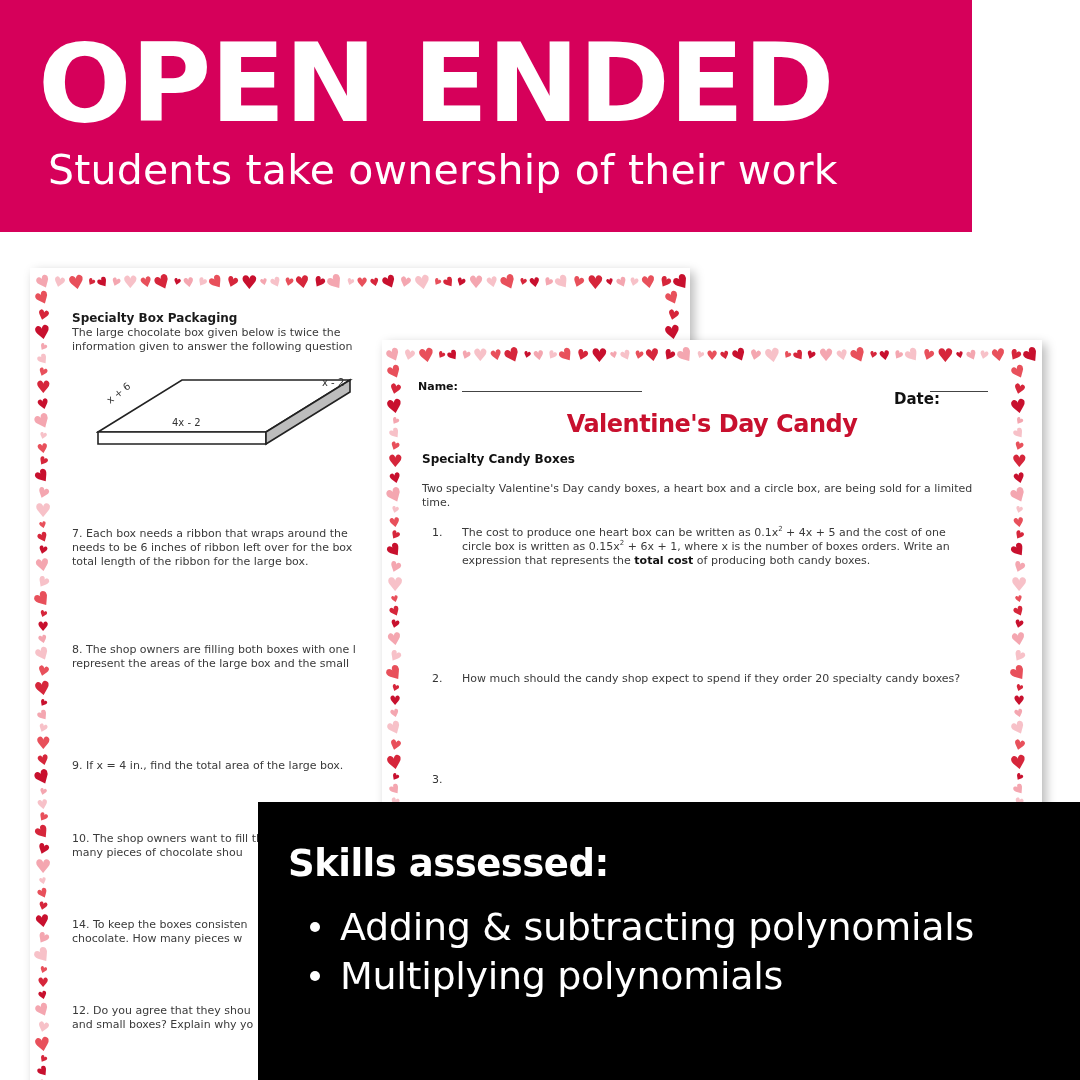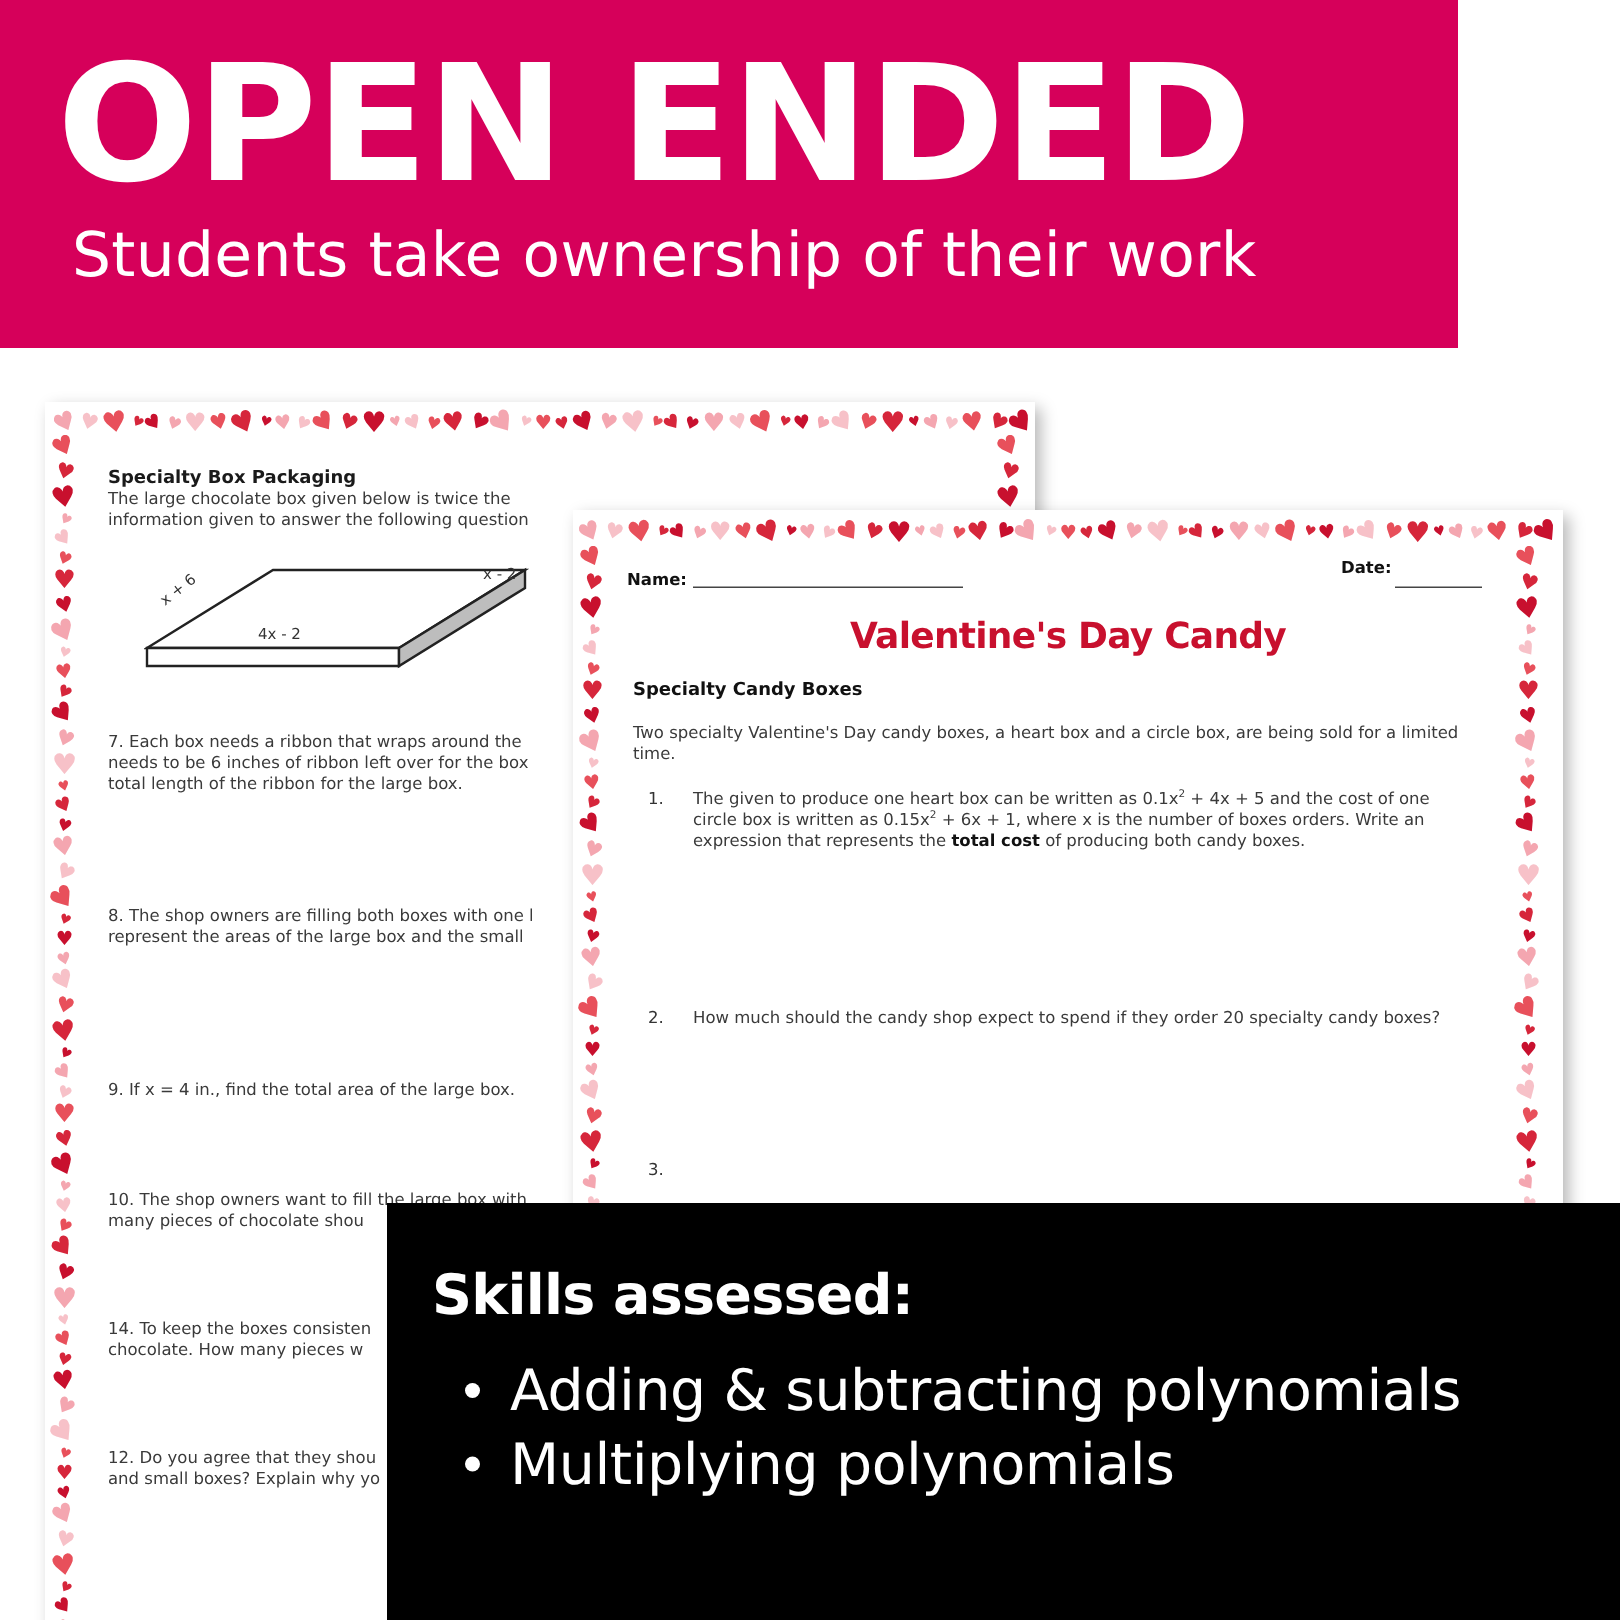--- a/index.html
+++ b/index.html
@@ -35,26 +35,26 @@
   .heart-col { position: absolute; display: flex; flex-direction: column; align-items: center; gap: 1px; overflow: hidden; }
   .heart { display: inline-block; line-height: 1; font-family: "DejaVu Sans", sans-serif; }
 
   .ws-text { font-family: "DejaVu Sans", sans-serif; color: #3a3a3a; font-size: 11px; line-height: 14px; position: absolute; white-space: nowrap; }
   .ws-bold { font-weight: bold; color: #111; }
 
   
   .back-title { left: 42px; top: 43px; font-size: 12px; font-weight: bold; color: #1a1a1a; }
   .back-intro { left: 42px; top: 58px; width: 300px; }
   .box-diagram { position: absolute; left: 66px; top: 108px; }
-  .back-q { left: 42px; width: 300px; white-space: normal; overflow: hidden; }
+  .back-q { left: 42px; width: 300px; white-space: normal; overflow: hidden; margin-top: 39px; }
 
   
   .name-label { left: 36px; top: 40px; font-size: 11px; font-weight: bold; color: #111; }
   .name-line { position: absolute; left: 80px; top: 51px; width: 180px; border-bottom: 1px solid #444; }
-  .date-label { left: 512px; top: 32px; font-size: 11px; font-weight: bold; color: #111; }
+  .date-label { left: 512px; top: 52px; font-size: 15px; font-weight: bold; color: #111; }
   .date-line { position: absolute; left: 548px; top: 51px; width: 58px; border-bottom: 1px solid #444; }
   .front-title {
     position: absolute; left: 0; width: 660px; top: 70px; text-align: center;
     font-family: "DejaVu Sans", sans-serif; font-weight: bold; font-size: 24px; color: #c8102e; letter-spacing: -0.5px;
   }
   .section-title { left: 40px; top: 112px; font-size: 12px; font-weight: bold; color: #111; }
   .front-intro { left: 40px; top: 142px; width: 560px; white-space: normal; }
   .q-num { position: absolute; font-family: "DejaVu Sans", sans-serif; font-size: 11px; color: #333; left: 50px; }
   .q-text { left: 80px; width: 520px; white-space: normal; }
   sup { font-size: 7px; vertical-align: super; line-height: 0; }
@@ -331,21 +331,21 @@
   <div class="name-line"></div>
   <div class="ws-text date-label">Date:</div>
   <div class="date-line"></div>
 
   <div class="front-title">Valentine's Day Candy</div>
   <div class="ws-text section-title">Specialty Candy Boxes</div>
   <div class="ws-text front-intro">Two specialty Valentine's Day candy boxes, a heart box and a circle box, are being sold for a limited time.</div>
 
   <div class="q-num" style="top:186px;">1.</div>
   <div class="ws-text q-text" style="top:186px; width:510px;">
-    <span>The given to produce one heart box can be written as 0.1x</span><sup>2</sup><span> + 4x + 5 and the cost of one circle box is written as 0.15x</span><sup>2</sup><span> + 6x + 1, where x is the number of boxes orders. Write an expression that represents the </span><b class="ws-bold">total cost</b><span> of producing both candy boxes.</span>
+    <span>The cost to produce one heart box can be written as 0.1x</span><sup>2</sup><span> + 4x + 5 and the cost of one circle box is written as 0.15x</span><sup>2</sup><span> + 6x + 1, where x is the number of boxes orders. Write an expression that represents the </span><b class="ws-bold">total cost</b><span> of producing both candy boxes.</span>
   </div>
 
   <div class="q-num" style="top:332px;">2.</div>
   <div class="ws-text q-text" style="top:332px; width:500px;">How much should the candy shop expect to spend if they order 20 specialty candy boxes?</div>
 
   <div class="q-num" style="top:433px;">3.</div>
 </div>
 
 <div class="skills-panel">
   <div class="skills-title">Skills assessed:</div>

